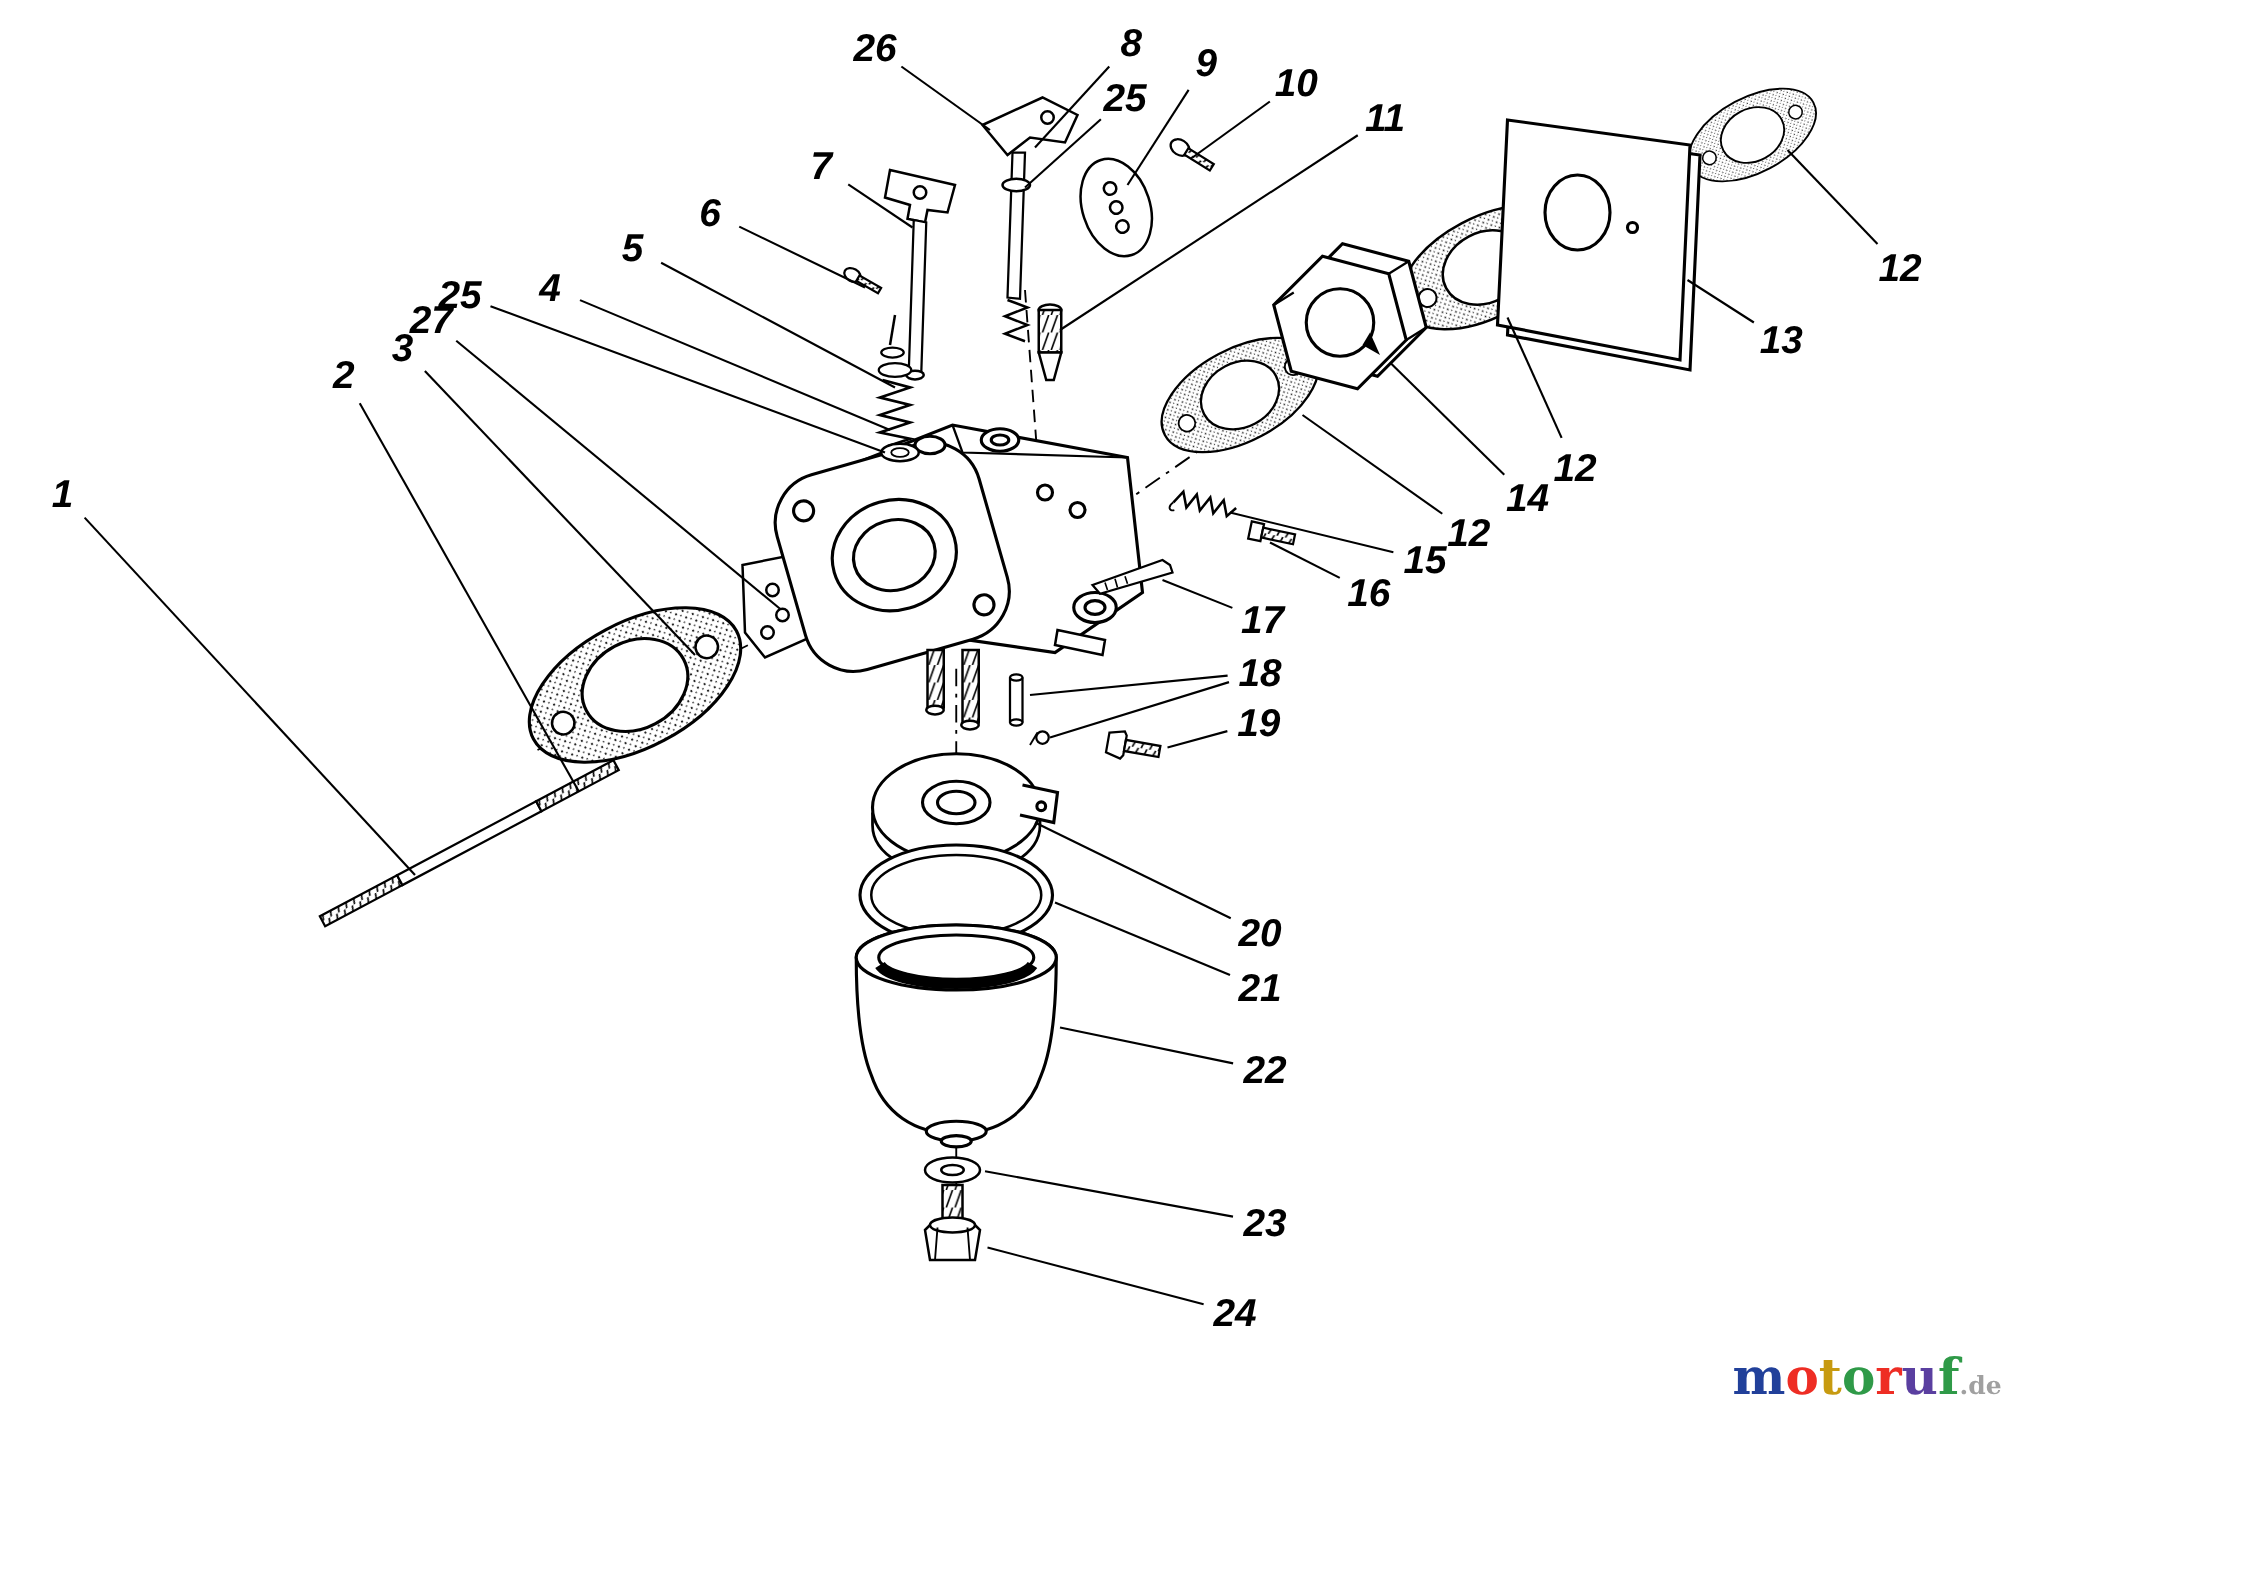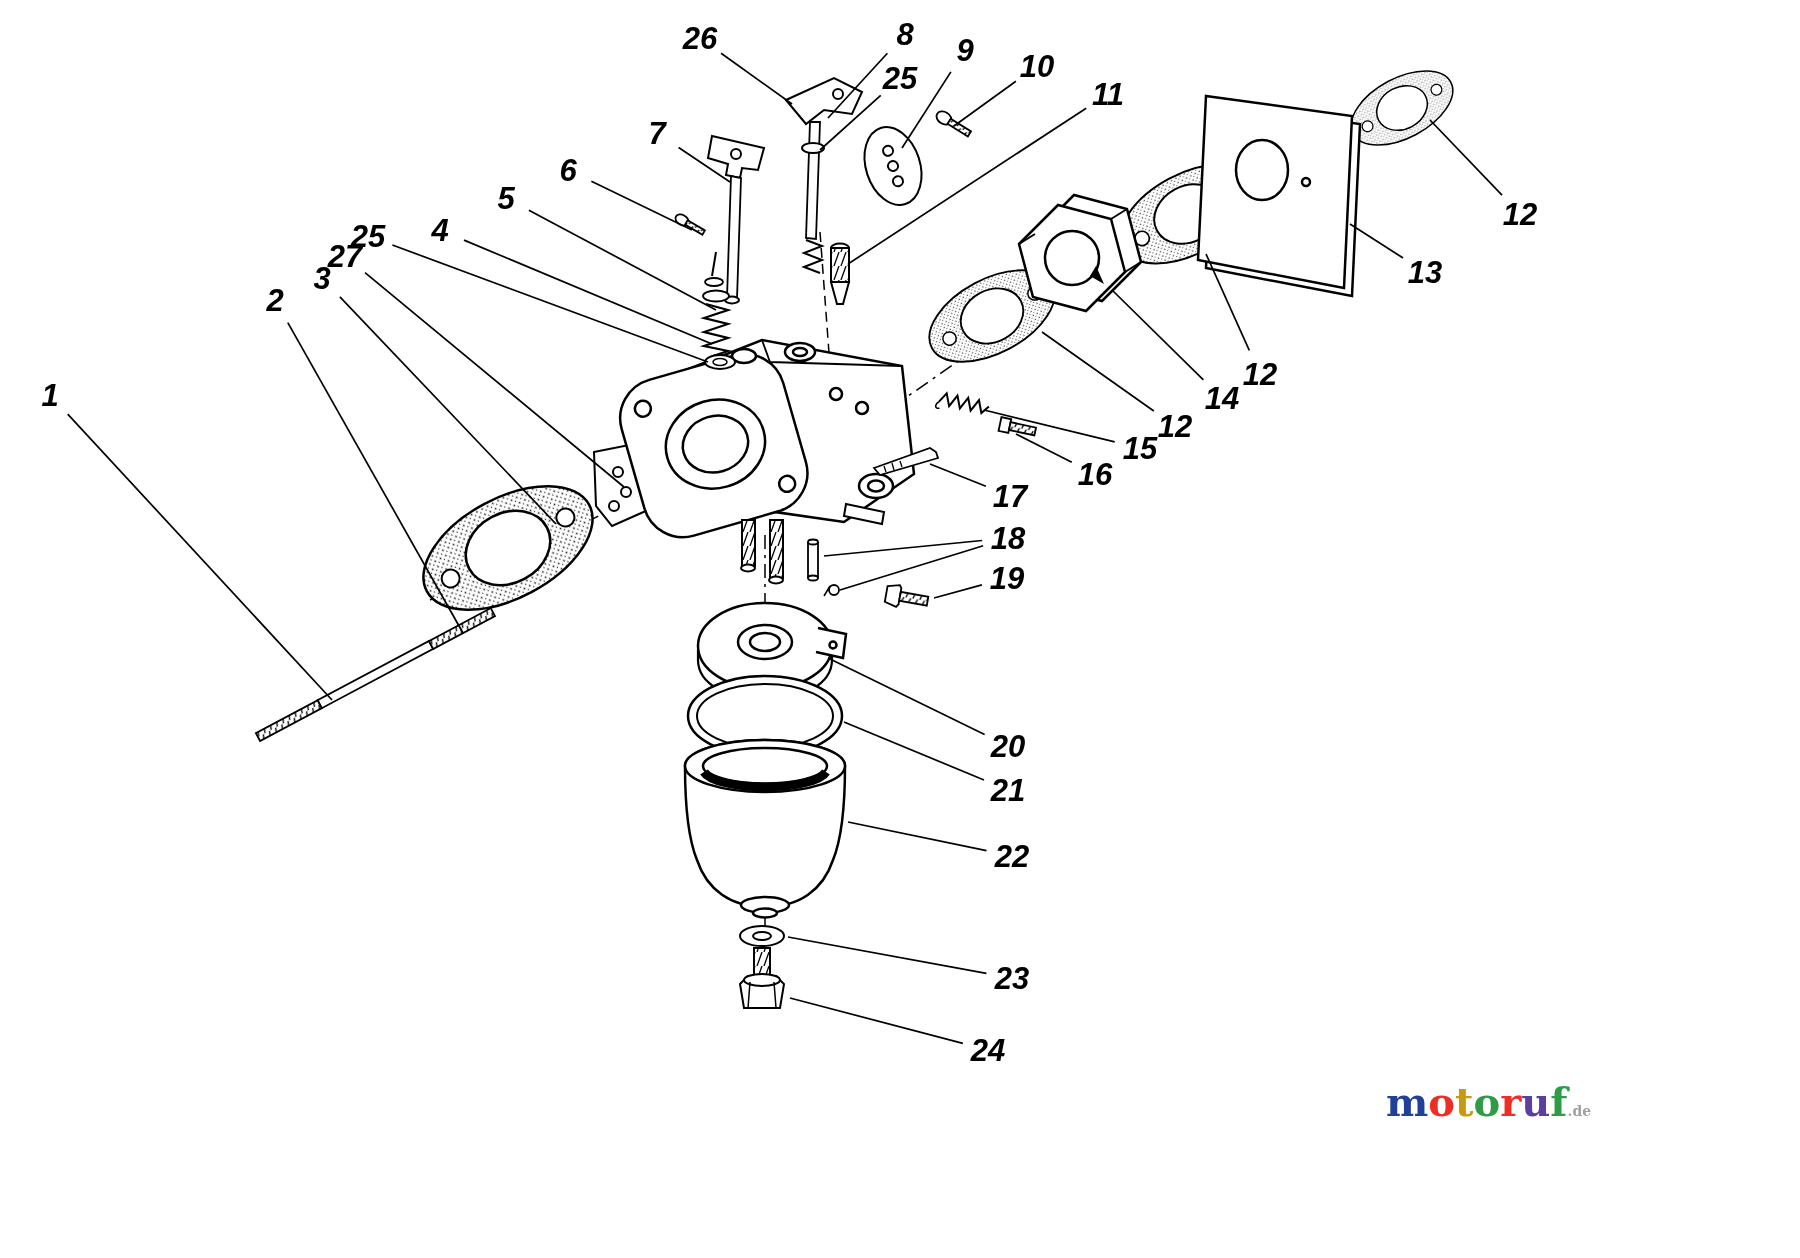--- a/index.html
+++ b/index.html
@@ -23,21 +23,21 @@
     left:1386px; top:1082px;
     font-family:"DejaVu Serif", serif;
     font-weight:700;
     font-size:40px;
     line-height:1;
     letter-spacing:0px;
     white-space:nowrap;
     user-select:none;
   }
   .watermark .wm-suffix {
-    font-size:14px;
+    font-size:20px;
     font-weight:700;
   }
 </style>
 </head>
 <body>
 
 <div class="stage" style="background: rgb(255, 255, 255);">
 
 <svg id="diagram-svg" width="1800" height="1258" viewBox="0 0 1800 1258">
 

